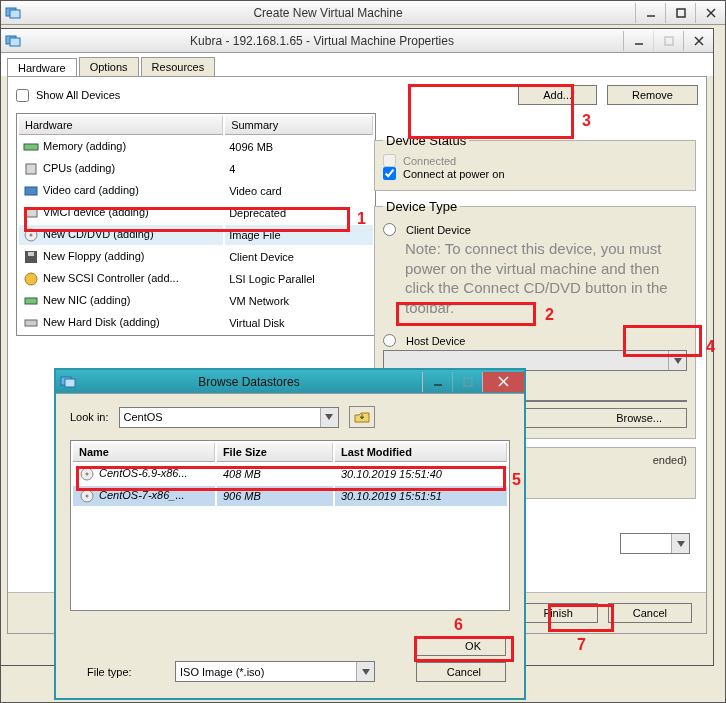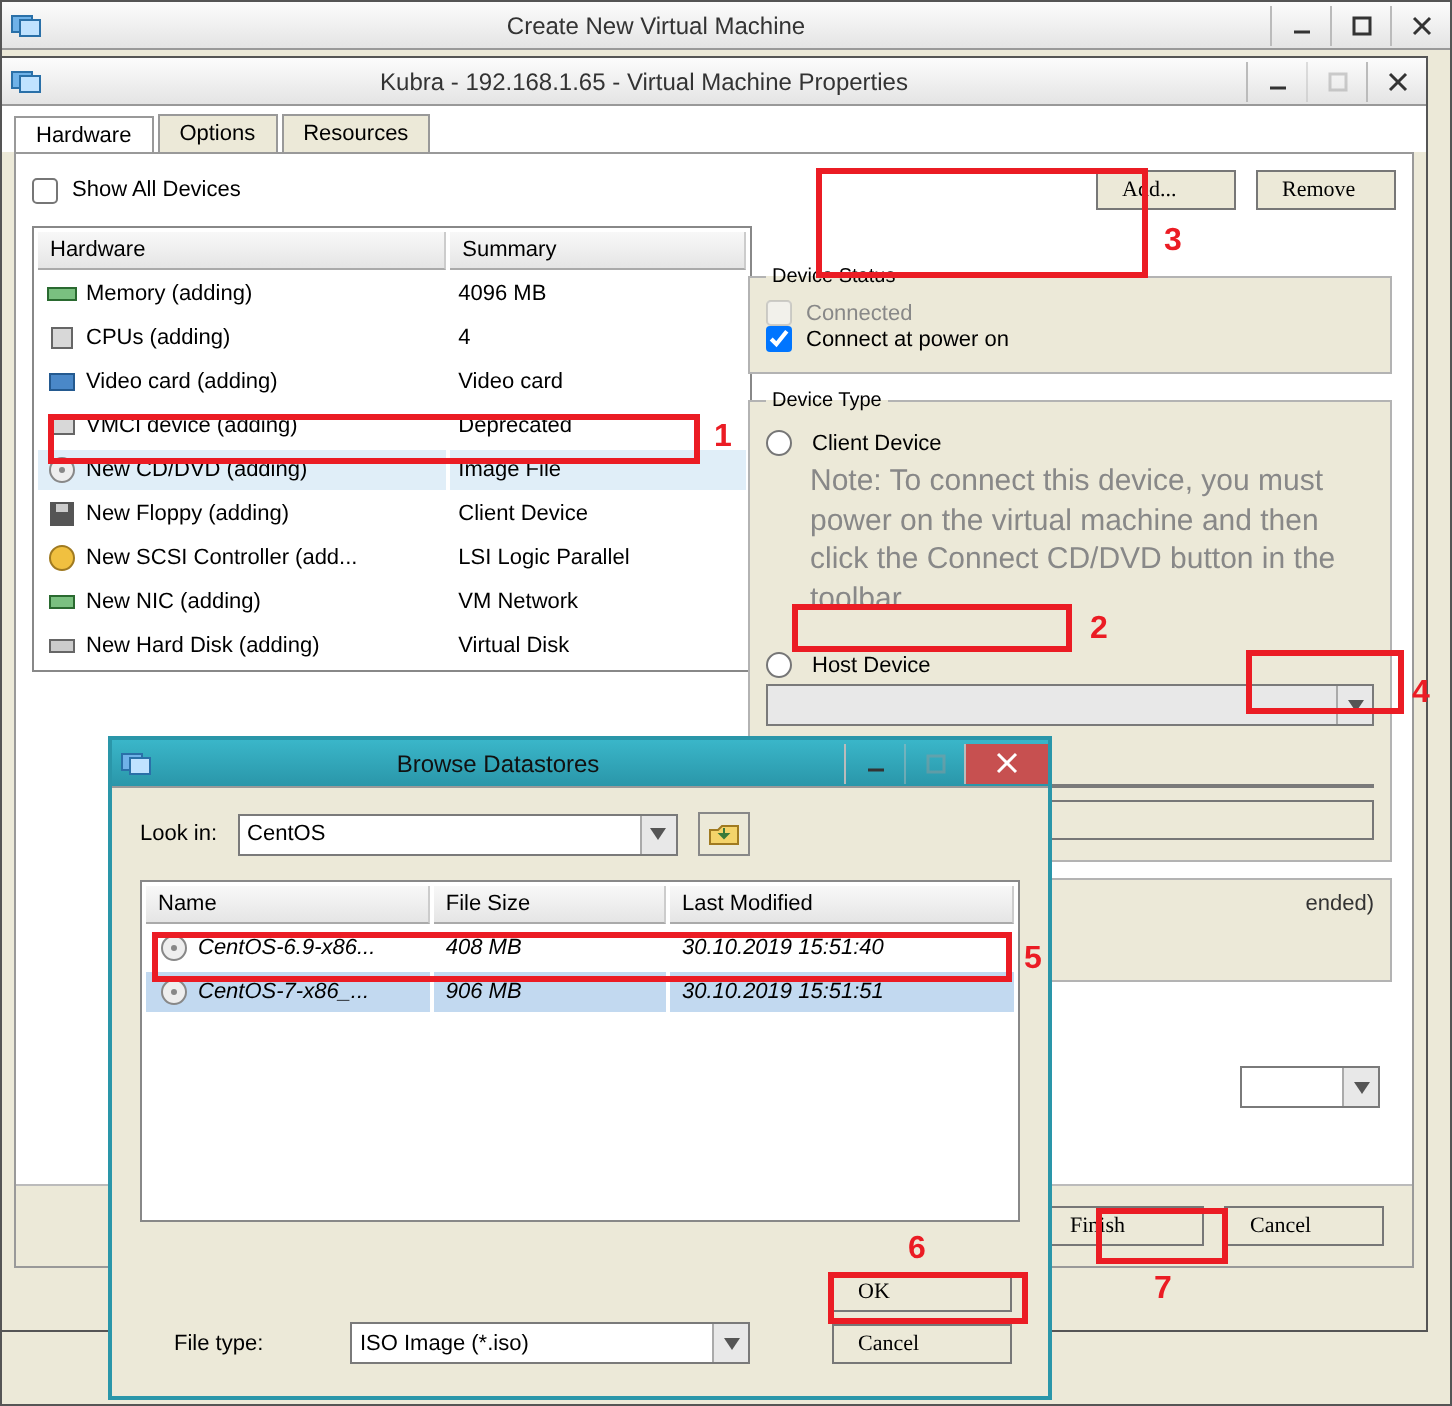--- a/index.html
+++ b/index.html
@@ -17,38 +17,38 @@
 .closebtn { background:#c75050; color:#fff; width:42px; }
 .icon16 { width:16px; height:16px; display:inline-block; }
 .icon16 svg { width:16px; height:16px; }
 .tabs { display:flex; gap:2px; padding:4px 6px 0 6px; background:#fff; }
 .tab { padding:3px 10px; border:1px solid #999; border-bottom:none; background:#ece9d8; cursor:pointer; }
 .tab.active { background:#fff; position:relative; top:1px; }
 .panel { background:#fff; border:1px solid #999; margin:0 6px 6px 6px; padding:8px; }
 .topbar { display:flex; align-items:center; gap:10px; margin-bottom:8px;}
 .chk { display:flex; align-items:center; gap:4px; cursor:pointer; }
 .chk input { margin-right:3px; }
-.btn { min-width:70px; padding:3px 12px; background:#ece9d8; border:1px solid #777; cursor:pointer; text-align:left;font-family:Liberation Serif, serif; }
+.btn { min-width:70px; padding:3px 24px; background:#ece9d8; border:1px solid #777; cursor:pointer; text-align:right; }
 fieldset { border:1px solid #b3b3b3; padding:6px 8px 10px 8px; margin-bottom:8px; background:#ece9d8; }
-legend { font-size:10px; padding:0 3px; }
+legend { font-size:13px; padding:0 3px; }
 .hardware-table { width:100%; border:1px solid #888; background:#fff; }
 .hardware-table th { text-align:left; background:linear-gradient(#f8f8f8,#e5e5e5); border-bottom:1px solid #aaa; border-right:1px solid #ccc; padding:3px 6px; font-weight:normal; }
 .hardware-table td { padding:2px 4px; }
 .hardware-table tr.selected { background:#e0eef8; }
 .hicon { width:16px; height:16px; display:inline-block; vertical-align:middle; margin-right:4px;}
 .right-col { position:absolute; top:56px; right:10px; width:322px; }
 .note { color:#888; font-size:15px; padding-left:22px; line-height:1.3; }
 .radio { display:flex; align-items:center; gap:6px; padding:3px 0; cursor:pointer; }
 .radio input { margin-right:4px; }
 .combo { width:100%; height:21px; border:1px solid #7a7a7a; background:#fff; display:flex; align-items:center; }
 .combo.disabled { background:#e8e8e8; }
 .combo .arrow { margin-left:auto; width:18px; height:19px; border-left:1px solid #aaa; display:flex; align-items:center; justify-content:center; background:#e8e8e8; }
 .textfield { height:21px; border:1px solid #7a7a7a; background:#fff; padding:0 4px; }
 .filelist { border:1px solid #888; background:#fff; }
-.filelist th { text-align:left; font-weight:normal; background:linear-gradient(#f8f8f8,#e5e5e5); border-bottom:1px solid #aaa; border-right:1px solid #ccc; padding:3px 6px; }
+.filelist th { text-align:left; font-weight:bold; background:linear-gradient(#f8f8f8,#e5e5e5); border-bottom:1px solid #aaa; border-right:1px solid #ccc; padding:3px 6px; }
 .filelist td { padding:2px 6px;font-style:italic; }
 .filelist tr.selected { background:#c2d9f0; }
 .annot { position:absolute; border:3px solid #eb1c24; pointer-events:none; }
 .annot-num { position:absolute; color:#eb1c24; font-size:16px; font-weight:bold; pointer-events:none; }
 .footer-bar { display:flex; justify-content:flex-end; gap:10px; padding:10px 14px; background:#ece9d8; border-top:1px solid #bbb; position:absolute; bottom:0; left:0; right:0; }
 .upbtn { width:26px; height:22px; border:1px solid #888; background:#ece9d8; display:flex; align-items:center; justify-content:center; cursor:pointer; }
 </style>
 </head>
 <body>
 

